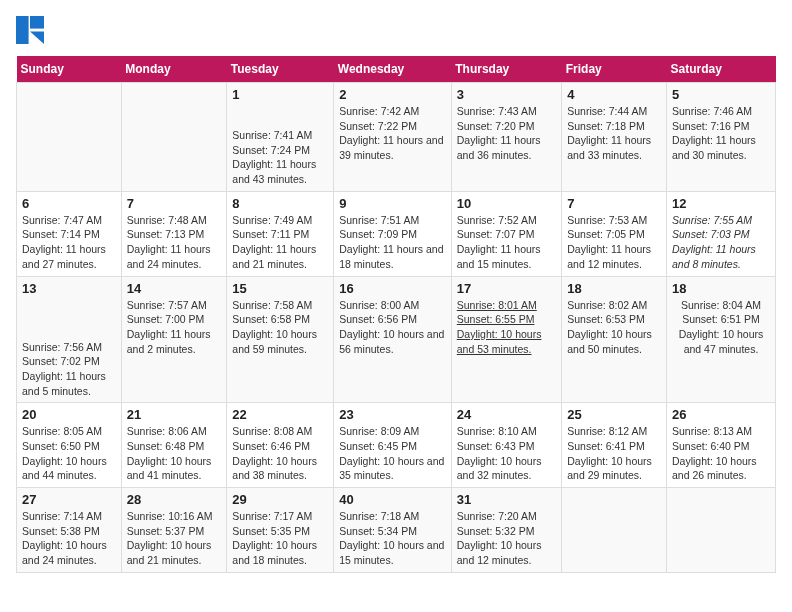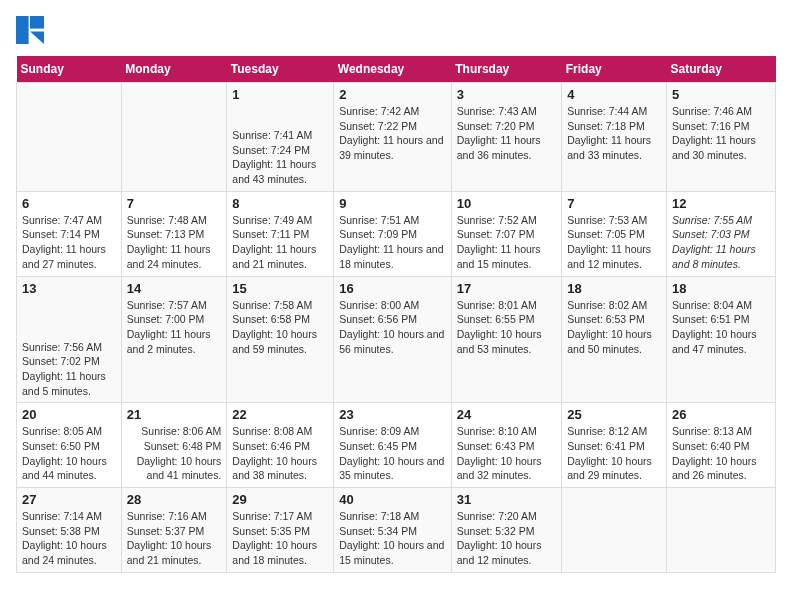--- a/index.html
+++ b/index.html
@@ -222,47 +222,47 @@
 Daylight: 10 hours and 59 minutes.</div>
         </td>
         <td>
           <span class="day-number">16</span>
           <div class="day-info" style="white-space: pre-line;">Sunrise: 8:00 AM
 Sunset: 6:56 PM
 Daylight: 10 hours and 56 minutes.</div>
         </td>
         <td>
           <span class="day-number">17</span>
-          <div class="day-info" style="white-space: pre-line;">Sunrise: 8:01 AM
+          <div class="day-info" style="white-space: pre-line; text-decoration: underline;">Sunrise: 8:01 AM
 Sunset: 6:55 PM
 Daylight: 10 hours and 53 minutes.</div>
         </td>
         <td>
           <span class="day-number">18</span>
           <div class="day-info" style="white-space: pre-line;">Sunrise: 8:02 AM
 Sunset: 6:53 PM
 Daylight: 10 hours and 50 minutes.</div>
         </td>
         <td>
           <span class="day-number">18</span>
-          <div class="day-info" style="white-space: pre-line;">Sunrise: 8:04 AM
+          <div class="day-info" style="white-space: pre-line; text-align: center;">Sunrise: 8:04 AM
 Sunset: 6:51 PM
 Daylight: 10 hours and 47 minutes.</div>
         </td>
       </tr>
       <tr>
         <td>
           <span class="day-number">20</span>
           <div class="day-info" style="white-space: pre-line;">Sunrise: 8:05 AM
 Sunset: 6:50 PM
 Daylight: 10 hours and 44 minutes.</div>
         </td>
         <td>
           <span class="day-number">21</span>
-          <div class="day-info" style="white-space: pre-line; text-align: right;">Sunrise: 8:06 AM
+          <div class="day-info" style="white-space: pre-line;">Sunrise: 8:06 AM
 Sunset: 6:48 PM
 Daylight: 10 hours and 41 minutes.</div>
         </td>
         <td>
           <span class="day-number">22</span>
           <div class="day-info" style="white-space: pre-line;">Sunrise: 8:08 AM
 Sunset: 6:46 PM
 Daylight: 10 hours and 38 minutes.</div>
         </td>
         <td>
@@ -292,21 +292,21 @@
       </tr>
       <tr>
         <td>
           <span class="day-number">27</span>
           <div class="day-info" style="white-space: pre-line;">Sunrise: 7:14 AM
 Sunset: 5:38 PM
 Daylight: 10 hours and 24 minutes.</div>
         </td>
         <td>
           <span class="day-number">28</span>
-          <div class="day-info" style="white-space: pre-line;">Sunrise: 7:16 AM
+          <div class="day-info" style="white-space: pre-line;">Sunrise: 10:16 AM
 Sunset: 5:37 PM
 Daylight: 10 hours and 21 minutes.</div>
         </td>
         <td>
           <span class="day-number">29</span>
           <div class="day-info" style="white-space: pre-line;">Sunrise: 7:17 AM
 Sunset: 5:35 PM
 Daylight: 10 hours and 18 minutes.</div>
         </td>
         <td>

